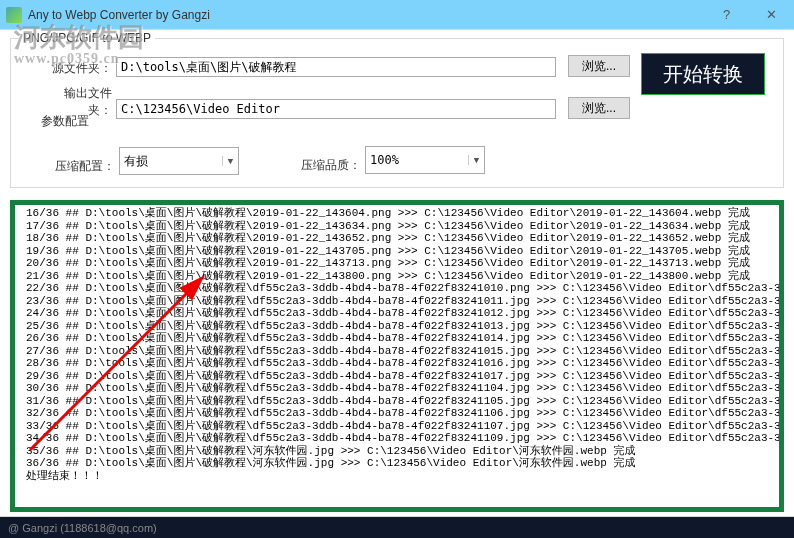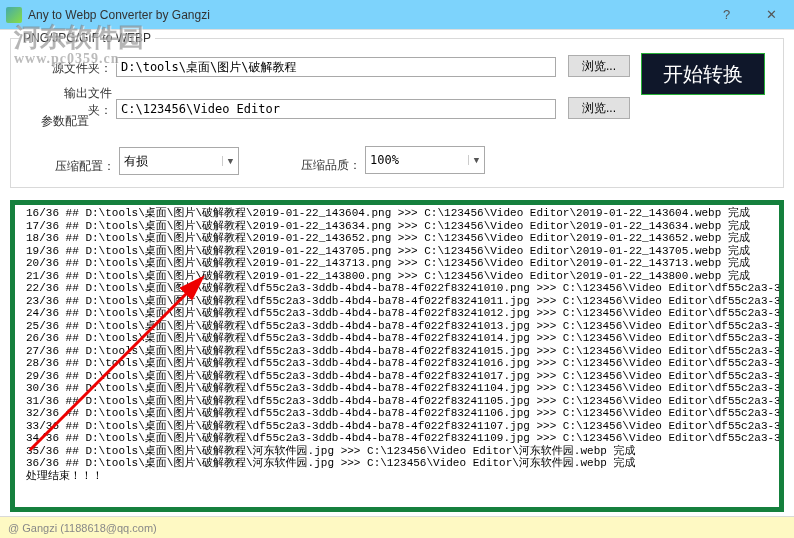--- a/index.html
+++ b/index.html
@@ -126,21 +126,21 @@
     line-height: 12.5px;
     white-space: pre;
     overflow: hidden;
     padding: 2px 11px;
     color: #000;
   }
   .statusbar {
     position: absolute;
     left: 0; right: 0; bottom: 0;
     height: 22px;
-    background: #fef9c3;
+    background: #0f172a;
     border-top: 1px solid #d9d9d9;
     font-size: 11px;
     color: #888;
     display: flex;
     align-items: center;
     padding-left: 8px;
   }
   .watermark {
     position: absolute;
     left: 14px; top: 20px;

